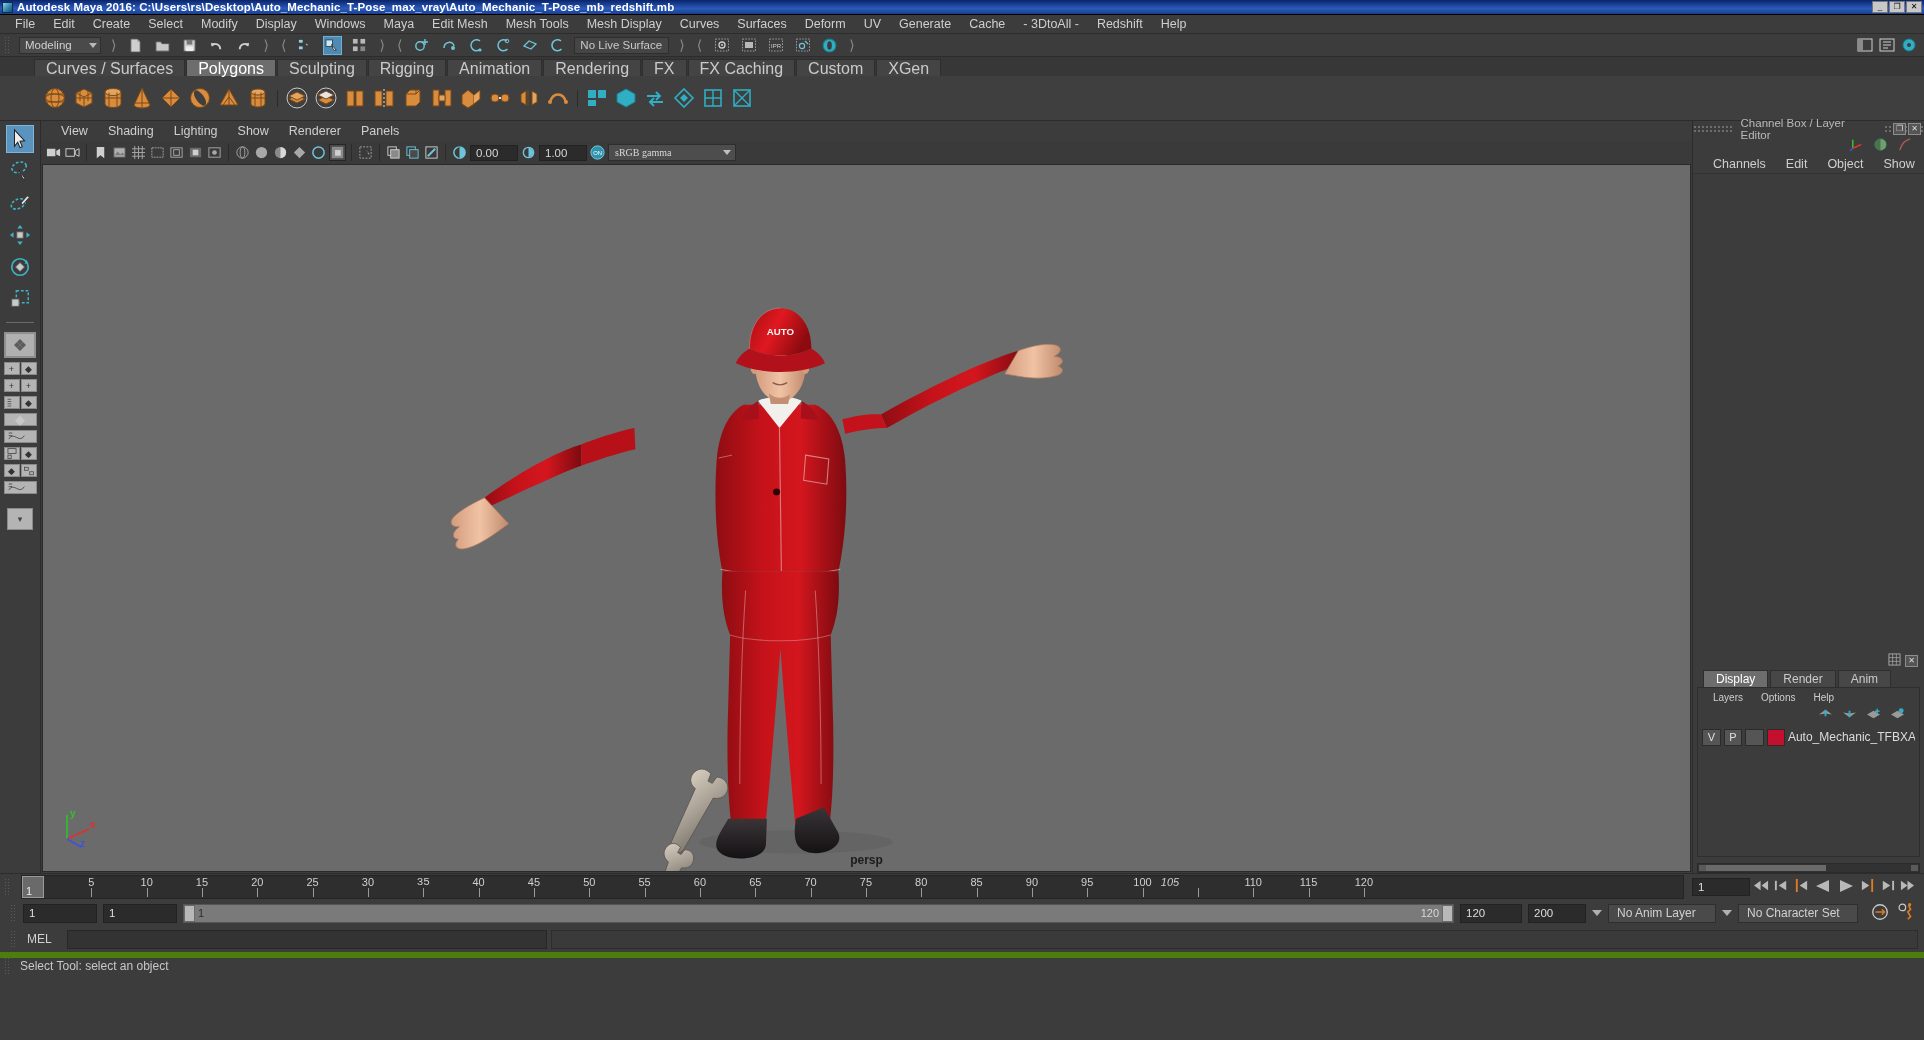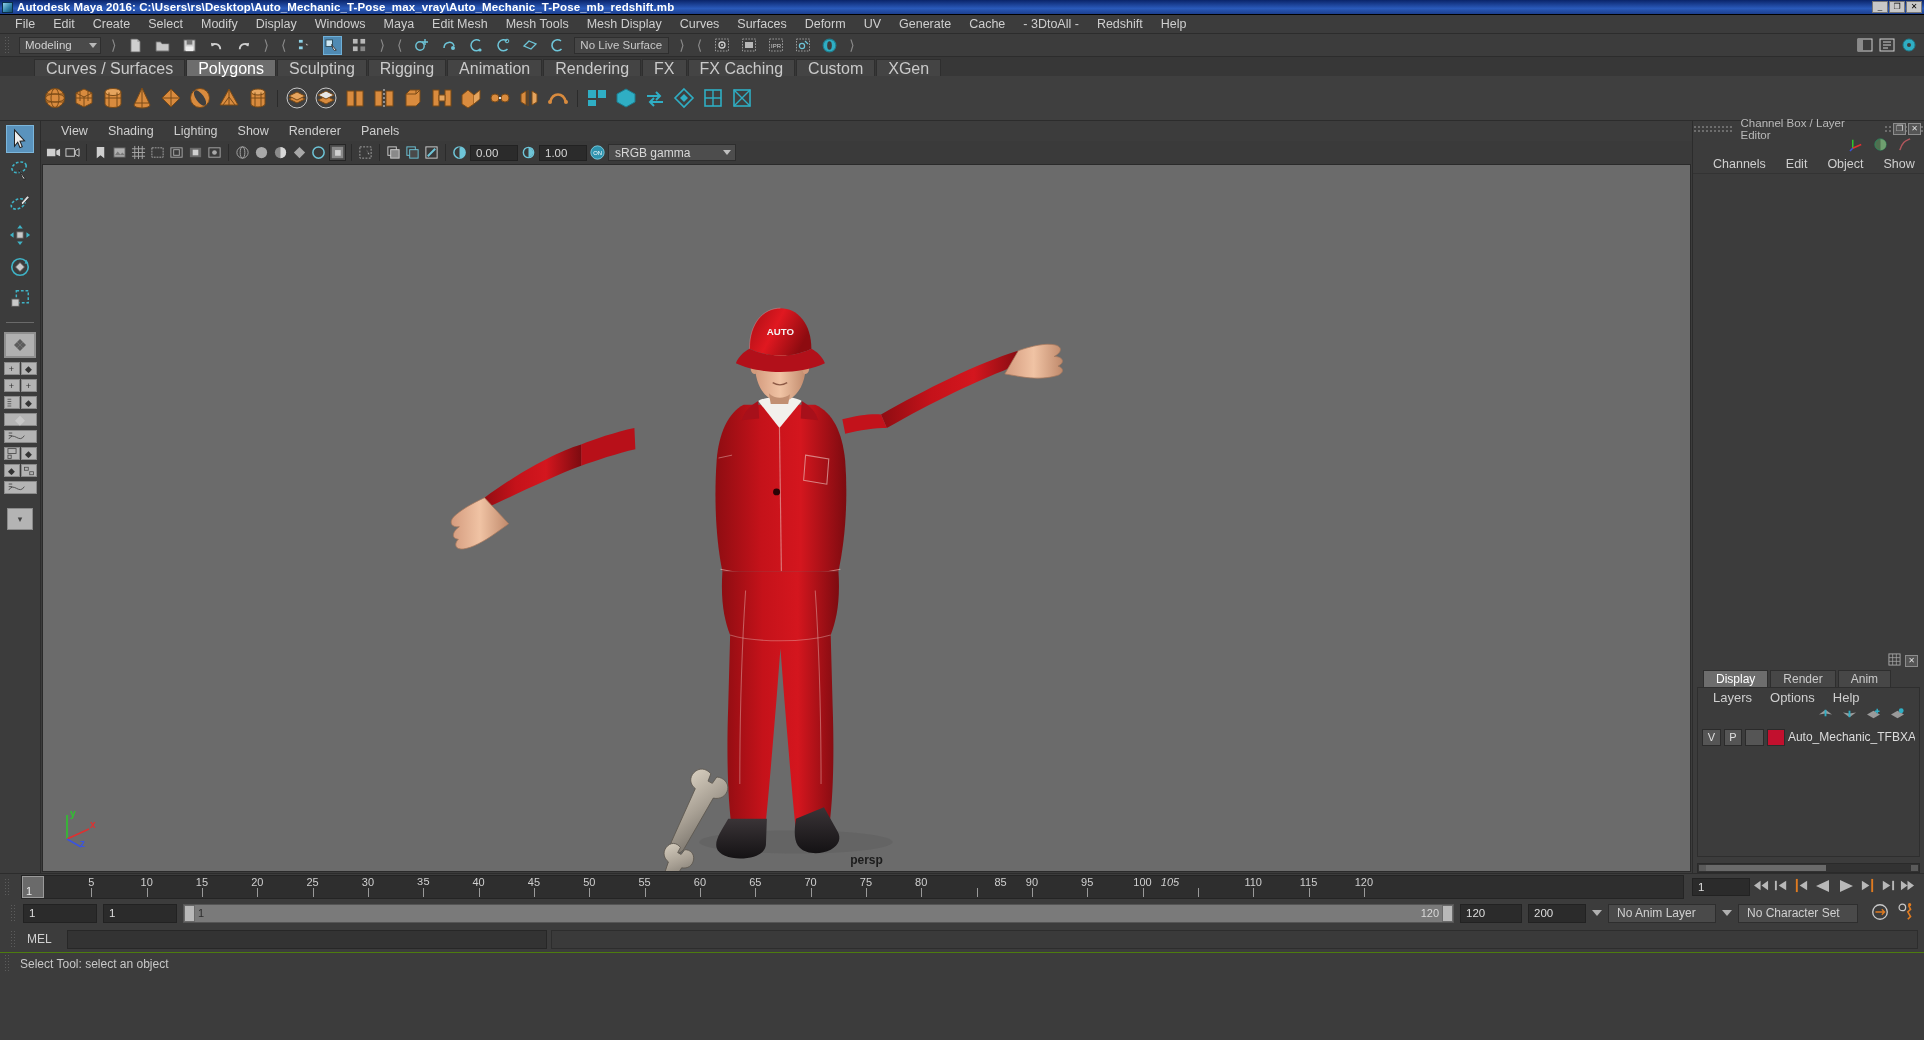--- a/index.html
+++ b/index.html
@@ -84,22 +84,22 @@
   .viewmenu{ height:20px; background:#3c3c3c; display:flex; align-items:center; padding-left:10px;}
   .viewmenu .vm{ padding:0 10px; font-size:12.5px; color:#cfcfcf;}
   .viewtools{ height:23px; background:#3a3a3a; display:flex; align-items:center;
     gap:2px; padding-left:4px;}
   .vicon{ width:17px;height:17px;flex:none;display:flex;align-items:center;justify-content:center;
     border:1px solid transparent;}
   .vicon.boxed{ border:1px solid #262626; background:#4a4a4a;}
   .numfield{ width:48px;height:16px;background:#2b2b2b;border:1px solid #222;
     font-size:11.5px;color:#d6d6d6;display:flex;align-items:center;padding-left:5px;flex:none;}
   .gammafield{ width:128px;height:17px;background:#4d4d4d;border:1px solid #2e2e2e;
-    font-size:12px;color:#d8d8d8;display:flex;align-items:center;padding-left:6px;
-    position:relative;flex:none;}
+    font-size:10px;color:#d8d8d8;display:flex;align-items:center;padding-left:6px;
+    position:relative;flex:none;font-family:Liberation Serif, serif;}
   .gammafield .arr{ position:absolute;right:4px;width:0;height:0;
     border-left:4px solid transparent;border-right:4px solid transparent;border-top:5px solid #c0c0c0;}
   .viewport{ flex:1; background:#6b6b6b; position:relative; overflow:hidden;
     border:1px solid #2a2a2a; margin:0 1px 1px 1px;}
   .persp{ position:absolute; bottom:4px; left:50%; transform:translateX(-50%);
     font-size:12px; font-weight:bold; color:#1c1c1c;}
   .axisg{ position:absolute; left:14px; bottom:22px; width:44px;height:44px;}
   
   .rightpanel{ width:232px; background:#3c3c3c; display:flex; flex-direction:column;
     border-left:1px solid #2c2c2c;}
@@ -116,21 +116,21 @@
   .rp-menu .rm{ padding:0 10px; font-size:12.5px; color:#cfcfcf;}
   .rp-chanbox{ flex:1; background:#3c3c3c; border-top:1px solid #333;}
   .rp-layerhead{ height:17px; display:flex; align-items:center; justify-content:flex-end;
     padding-right:6px; gap:4px; background:#3c3c3c;}
   .rp-tabs{ height:18px; display:flex; align-items:flex-end; padding-left:10px; background:#3c3c3c;}
   .rp-tab{ height:17px;line-height:17px;padding:0 12px;font-size:12px;color:#cacaca;
     background:#474747;border:1px solid #2e2e2e;border-bottom:none;margin-right:2px;}
   .rp-tab.active{ background:#6d6d6d;color:#fff;}
   .rp-layerbody{ height:170px; background:#3c3c3c; border:1px solid #2e2e2e; margin:0 4px;}
   .rp-layermenu{ height:18px;display:flex;align-items:center;padding-left:6px;}
-  .rp-layermenu .lm{ padding:0 9px;font-size:13px;color:#cfcfcf;}
+  .rp-layermenu .lm{ padding:0 9px;font-size:10px;color:#cfcfcf;}
   .rp-arrows{ height:18px;display:flex;align-items:center;justify-content:flex-end;
     gap:9px;padding-right:14px;}
   .layerrow{ height:20px; display:flex; align-items:center; gap:3px; padding:0 4px; margin-top:3px;}
   .lcell{ width:21px;height:17px;background:#555;border:1px solid #2b2b2b;
     font-size:11px;color:#e0e0e0;display:flex;align-items:center;justify-content:center;}
   .lswatch{ width:20px;height:17px;border:1px solid #2b2b2b;}
   .lname{ font-size:12px;color:#dcdcdc;white-space:nowrap;overflow:hidden;}
   .rp-scroll{ height:10px; margin:6px 4px 0 4px; background:#323232; border:1px solid #2a2a2a;
     position:relative;}
   .rp-scroll .thumb{ position:absolute;left:8px;top:1px;height:6px;width:120px;background:#6a6a6a;}
@@ -161,21 +161,21 @@
     display:flex;align-items:center;padding:0 8px;}
   .dnarrow{ width:0;height:0;border-left:5px solid transparent;border-right:5px solid transparent;
     border-top:6px solid #b0b0b0;}
   
   .cmdwrap{ height:26px; background:#3c3c3c; display:flex; align-items:center; gap:4px;
     padding-left:10px;}
   .mellabel{ width:42px;font-size:12px;color:#d0d0d0;padding-left:6px;}
   .cmdinput{ width:480px;height:19px;background:#333;border:1px solid #272727;}
   .cmdoutput{ flex:1;height:19px;background:#3a3a3a;border:1px solid #2d2d2d;margin-right:6px;}
   .statusbar{ height:22px; background:#3c3c3c; display:flex; align-items:center; padding-left:20px;
-    font-size:12px; color:#c8c8c8; border-top:1px solid #4d7c0f;}
+    font-size:12px; color:#c8c8c8; border-top:6px solid #4d7c0f;}
   .hline{ height:1px; background:#2c2c2c;}
 </style>
 </head>
 <body>
 
 <div class="titlebar">
   <div class="tlogo"></div>
   <div class="ttext">Autodesk Maya 2016: C:\Users\rs\Desktop\Auto_Mechanic_T-Pose_max_vray\Auto_Mechanic_T-Pose_mb_redshift.mb</div>
   <div class="tbtns">
     <span>_</span>
@@ -1039,21 +1039,21 @@
       <div class="tickslab" style="left: 677.934px;">60</div>
       <div class="tickmark" style="left: 677.934px;"></div>
       <div class="tickslab" style="left: 733.262px;">65</div>
       <div class="tickmark" style="left: 733.262px;"></div>
       <div class="tickslab" style="left: 788.59px;">70</div>
       <div class="tickmark" style="left: 788.59px;"></div>
       <div class="tickslab" style="left: 843.918px;">75</div>
       <div class="tickmark" style="left: 843.918px;"></div>
       <div class="tickslab" style="left: 899.246px;">80</div>
       <div class="tickmark" style="left: 899.246px;"></div>
-      <div class="tickslab" style="left: 954.574px; margin-left: 24px;">85</div>
+      <div class="tickslab" style="left: 954.574px;">85</div>
       <div class="tickmark" style="left: 954.574px;"></div>
       <div class="tickslab" style="left: 1009.9px; text-align: center;">90</div>
       <div class="tickmark" style="left: 1009.9px;"></div>
       <div class="tickslab" style="left: 1065.23px;">95</div>
       <div class="tickmark" style="left: 1065.23px;"></div>
       <div class="tickslab" style="left: 1120.56px;">100</div>
       <div class="tickmark" style="left: 1120.56px;"></div>
       <div class="tickslab" style="left: 1148px; font-style: italic;">105</div>
       <div class="tickmark" style="left: 1175.89px;"></div>
       <div class="tickslab" style="left: 1231.21px;">110</div>

